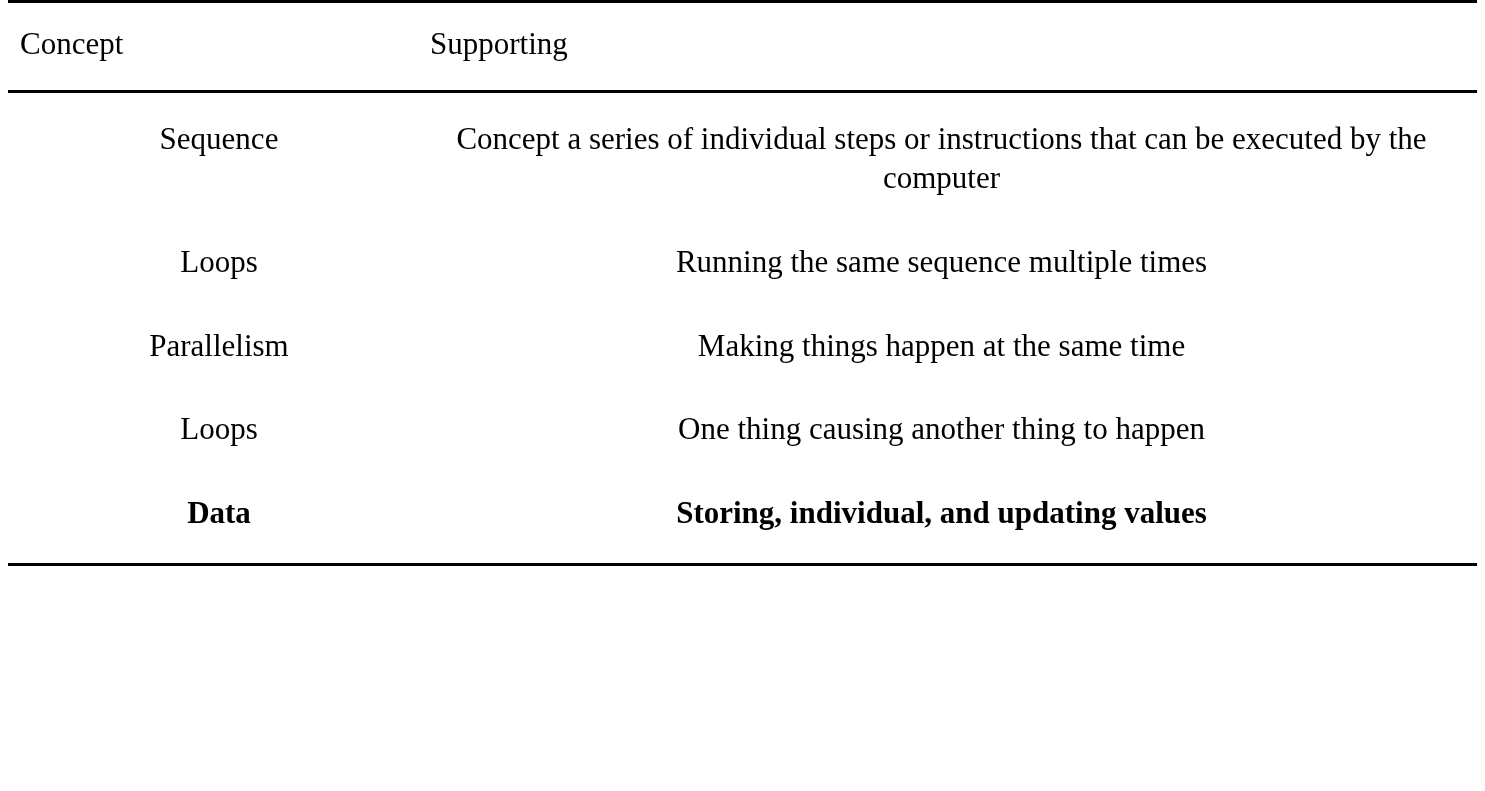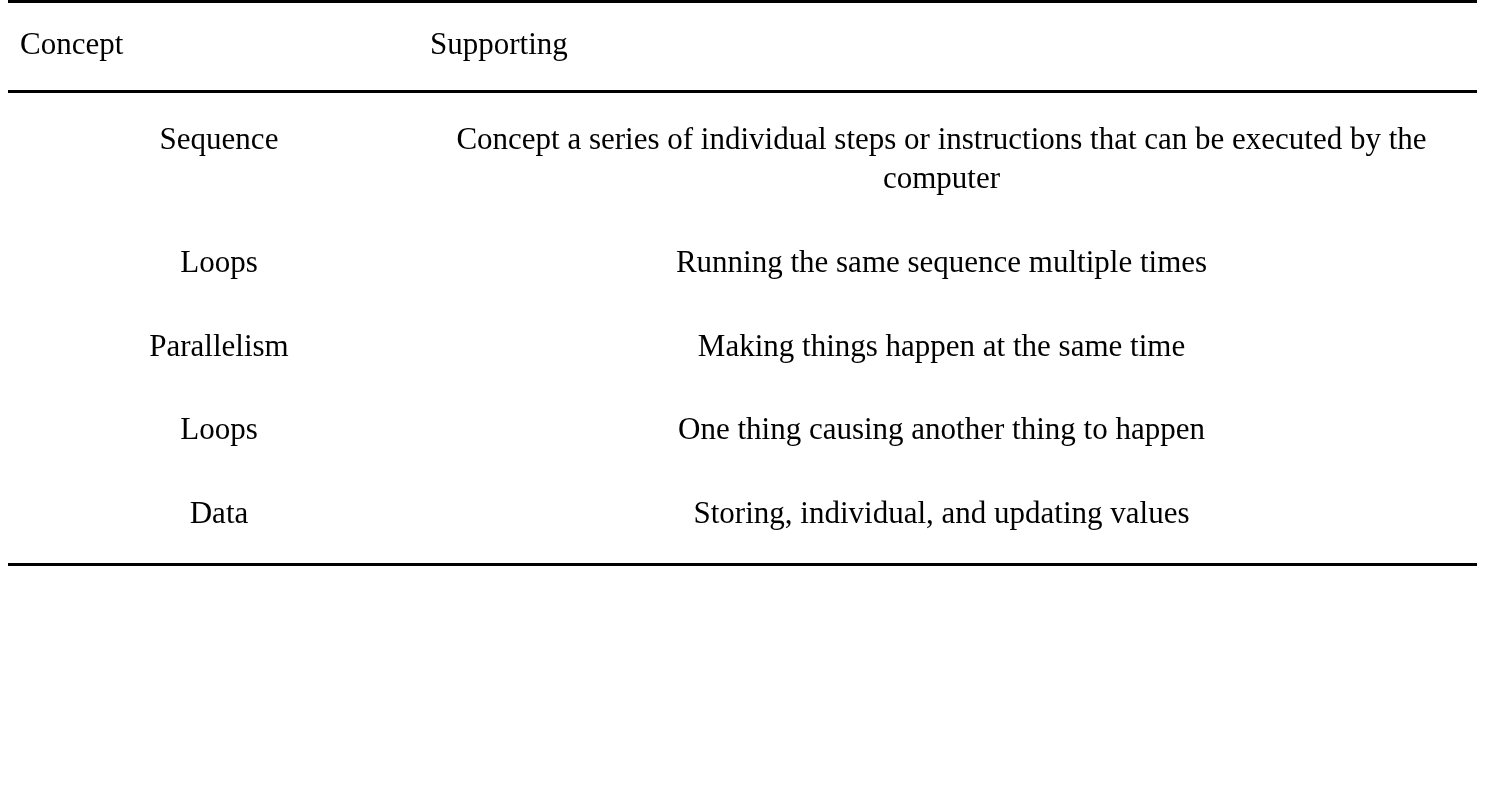--- a/index.html
+++ b/index.html
@@ -46,20 +46,21 @@
   }
   tbody tr:first-child td {
     padding-top: 26px;
   }
   tbody td.desc {
     padding-right: 24px;
   }
   tbody tr:last-child td {
     padding-bottom: 30px;
     border-bottom: 3px solid #000;
+    font-weight: bold;
   }
   tbody tr td.concept {
     white-space: nowrap;
   }
 </style>
 </head>
 <body>
 
 <div class="table-wrap">
   <table class="concept-table">

